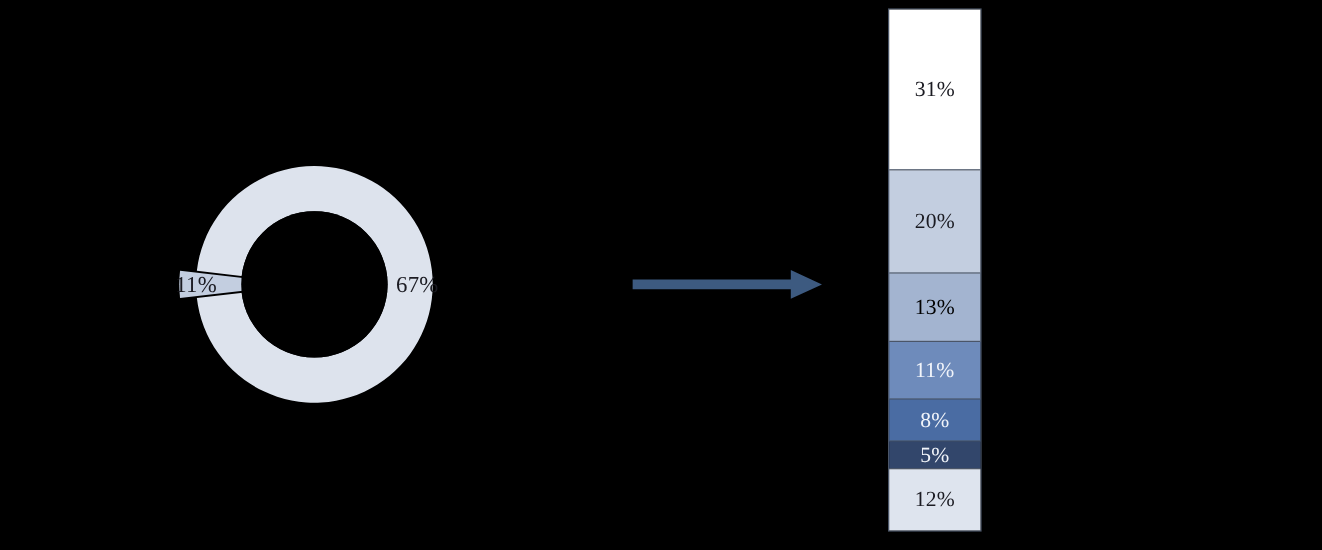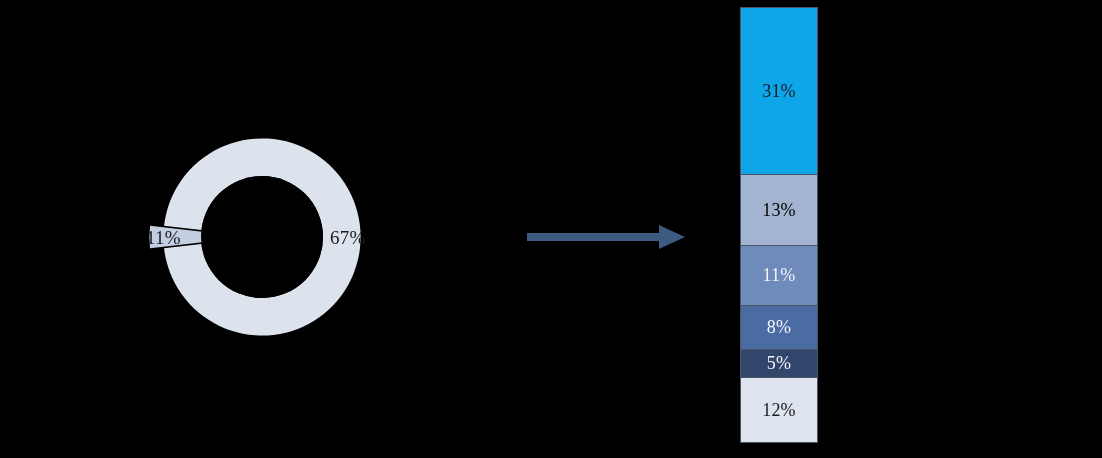--- a/index.html
+++ b/index.html
@@ -113,24 +113,27 @@
   </div>
 
   <div class="arrow-wrap">
     <svg width="160" height="32" viewBox="0 0 160 32">
       <path fill="#3d5a80" d="M 0 12 L 132 12 L 132 4 L 158 16 L 132 28 L 132 20 L 0 20 Z"></path>
     </svg>
   </div>
 
   <div class="stack-wrap">
 
-    <div class="stack-seg" style="flex:31 1 0; background:#0ea5e9;">
+    <div class="stack-seg" style="flex:31 1 0; background:#ffffff;">
       <span class="stack-seg-label" style="color:#1b1b22;">31%</span>
     </div>
 
+    <div class="stack-seg" style="flex:20 1 0; background:#c3cee0;">
+      <span class="stack-seg-label" style="color:#1b1b22;">20%</span>
+    </div>
 
     <div class="stack-seg" style="flex:13 1 0; background:#a3b4d0;">
       <span class="stack-seg-label" style="color:#000000;text-align:right;">13%</span>
     </div>
 
     <div class="stack-seg" style="flex:11 1 0; background:#6e8bbb;">
       <span class="stack-seg-label" style="color:#f2f5fa;">11%</span>
     </div>
 
     <div class="stack-seg" style="flex:8 1 0; background:#4a6ca3;">

